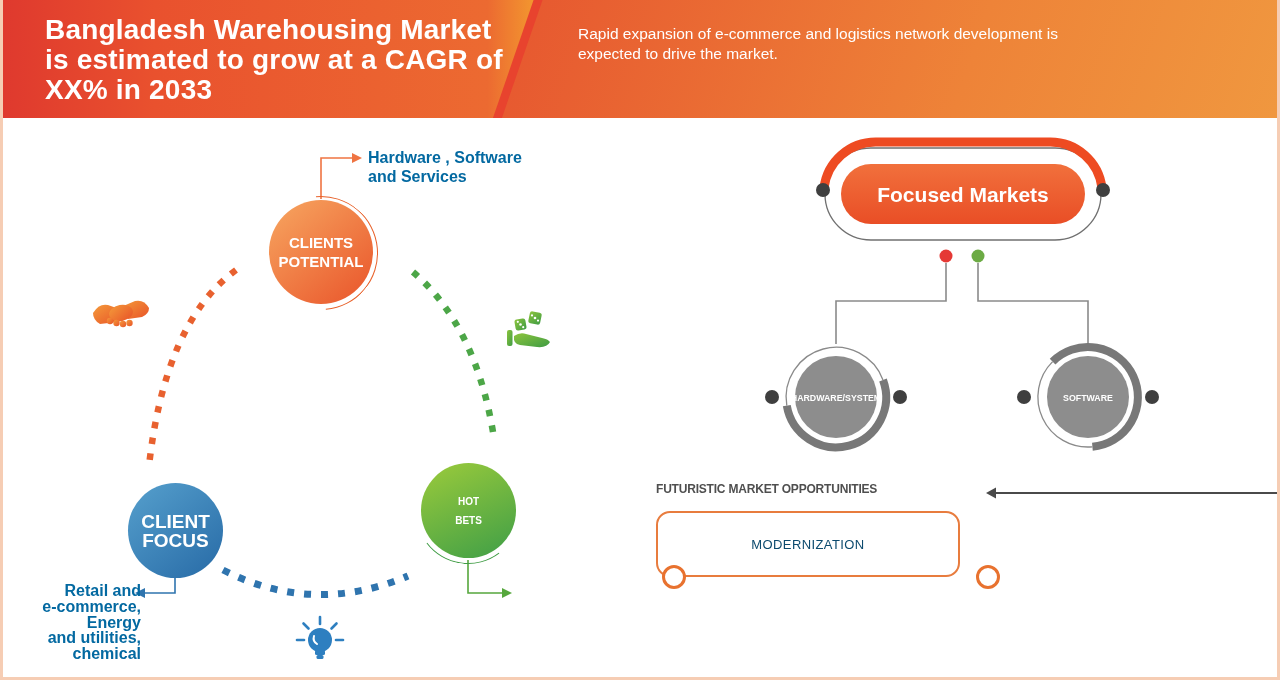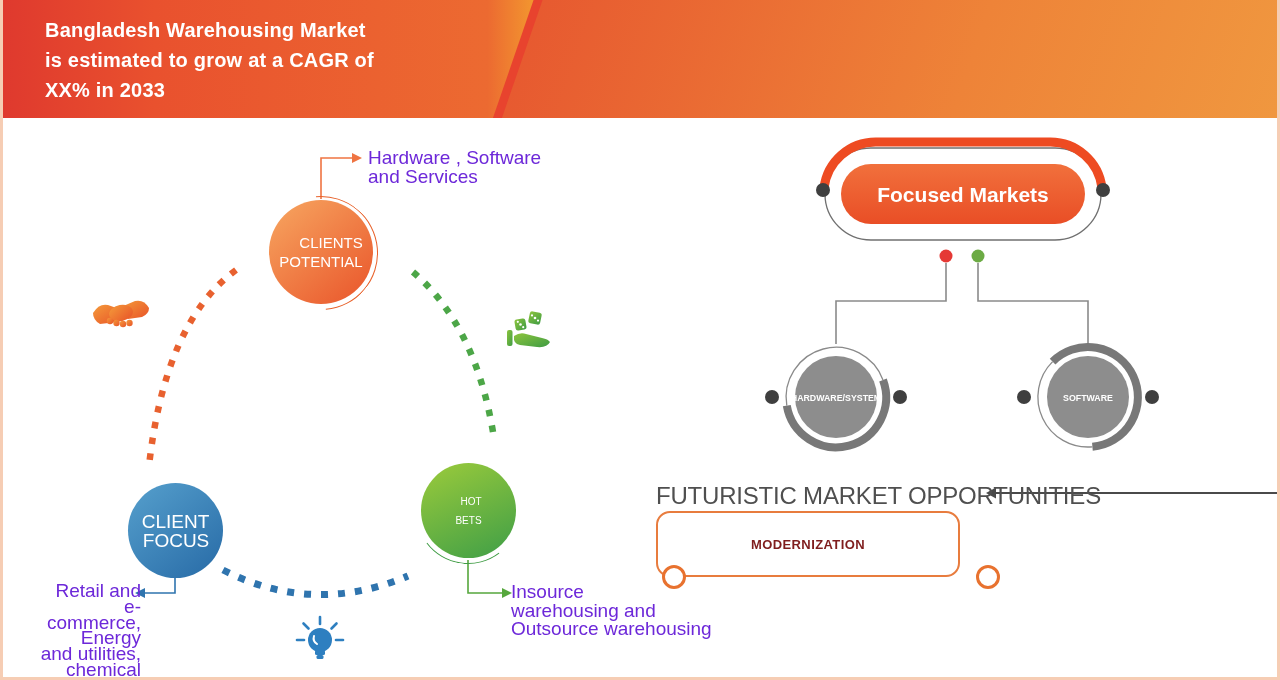--- a/index.html
+++ b/index.html
@@ -21,78 +21,80 @@
     position:absolute; top:-10px; left:545px; width:820px; height:140px;
     transform:skewX(-19deg); transform-origin:top left;
     background:linear-gradient(90deg,#e75a30 0%, #ee8338 55%, #f09a40 100%);
   }
   .header-stripe {
     position:absolute; top:-10px; left:537px; width:9px; height:140px;
     transform:skewX(-19deg); transform-origin:top left; background:#e8432e;
   }
   .header-title {
     position:absolute; left:45px; top:15px; color:#ffffff; font-weight:bold;
-    font-size:20px; line-height:30px; white-space:pre-line; letter-spacing:0.2px;
+    font-size:28px; line-height:30px; white-space:pre-line; letter-spacing:0.2px;
   }
   .header-subtitle {
     position:absolute; left:578px; top:24px; color:#ffffff; font-size:15.5px;
     line-height:19.5px; white-space:pre-line;
   }
 
   
   .ml { white-space:pre-line; }
   svg.overlay { position:absolute; left:0; top:0; width:1280px; height:680px; }
 
   
   .node { position:absolute; border-radius:50%; display:flex; align-items:center; justify-content:center;
-          color:#fff; font-weight:400; text-align:right; }
+          color:#fff; font-weight:700; text-align:center; }
   .node-clients { left:266px; top:200px; width:104px; height:104px; font-size:15px; line-height:19px;
           background:linear-gradient(140deg,#f7a761 0%, #e9542a 100%); }
   .node-focus   { left:125px; top:483px; width:95px; height:95px; font-size:19px; line-height:19px;
           background:linear-gradient(140deg,#56a0cd 0%, #276aa6 100%); }
   .node-hot     { left:418px; top:463px; width:95px; height:95px; font-size:10px; line-height:19px;
           background:linear-gradient(155deg,#9ccb3b 0%, #3e9e47 100%); }
 
   .ring { position:absolute; border-radius:50%; border:1.5px solid transparent; }
   .ring-clients { left:261px; top:196px; width:114px; height:114px;
           border-top-color:#e8622b; border-right-color:#e8622b; transform:rotate(40deg); }
   .ring-focus { left:120px; top:460px; width:104px; height:104px;
           border-bottom-color:#2a6ba6; transform:rotate(-15deg); }
   .ring-hot { left:413px; top:460px; width:104px; height:104px;
           border-bottom-color:#3f9c44; transform:rotate(8deg); }
 
-  .annot { position:absolute; color:#6d28d9; font-size:19px; line-height:18.5px; }
+  .annot { position:absolute; color:#0369a1; font-size:16px; line-height:18.5px;font-weight:bold; }
   .annot-hw { left:365px; top:149px; }
   .annot-retail { left:28px; top:583px; width:110px; text-align:right; line-height:15.8px; }
   .annot-insource { left:508px; top:583px; }
 
   
-  .opp-heading { position:absolute; left:653px; top:482px; font-size:24px; font-weight:normal;
+  .opp-heading { position:absolute; left:653px; top:482px; font-size:12px; font-weight:bold;
           color:#4f4f4f; letter-spacing:-0.2px; }
   .opp-box { position:absolute; top:511px; height:66px; border:2px solid #e87c3e; border-radius:14px;
           background:#ffffff; display:flex; align-items:center; justify-content:center; }
   .opp-box-1 { left:653px; width:304px; }
   .opp-box-2 { left:967px; width:305px; }
-  .opp-label { font-size:13px; font-weight:bold; color:#7f1d1d; letter-spacing:0.4px; }
+  .opp-label { font-size:13px; font-weight:normal; color:#0c4a6e; letter-spacing:0.4px; }
   .opp-corner { position:absolute; width:24px; height:24px; border-radius:50%;
           background:#ffffff; border:3.5px solid #e8722f; top:565px; }
   .opp-corner-1 { left:659px; }
   .opp-corner-2 { left:973px; }
 </style>
 </head>
 <body>
 
 <div class="page">
 
   <div class="header">
     <div class="header-right"></div>
     <div class="header-stripe"></div>
     <div class="header-title ml">Bangladesh Warehousing Market
 is estimated to grow at a CAGR of
 XX% in 2033</div>
+    <div class="header-subtitle ml">Rapid expansion of e-commerce and logistics network development is
+expected to drive the market.</div>
   </div>
 
   <svg class="overlay" viewBox="0 0 1280 680">
     <defs>
       <linearGradient id="gradHand" x1="0" y1="0" x2="1" y2="1">
         <stop offset="0" stop-color="#f49a3a"></stop>
           <stop offset="1" stop-color="#e85328"></stop>
       </linearGradient>
       <linearGradient id="gradDice" x1="0" y1="0" x2="1" y2="1">
         <stop offset="0" stop-color="#8cc43d"></stop>
@@ -206,23 +208,20 @@
   <div class="node node-hot ml">HOT
 BETS</div>
 
   <div class="annot annot-hw ml">Hardware , Software
 and Services</div>
   <div class="annot annot-retail ml">Retail and
 e-commerce,
 Energy
 and utilities,
 chemical</div>
-  <div class="annot annot-insource ml">Insource
-warehousing and
-Outsource warehousing</div>
 
   <div class="opp-heading">FUTURISTIC MARKET OPPORTUNITIES</div>
 
   <div class="opp-box opp-box-1">
     <span class="opp-label">MODERNIZATION</span>
   </div>
   <div class="opp-corner opp-corner-1"></div>
   <div class="opp-corner opp-corner-2"></div>
 
 </div>

